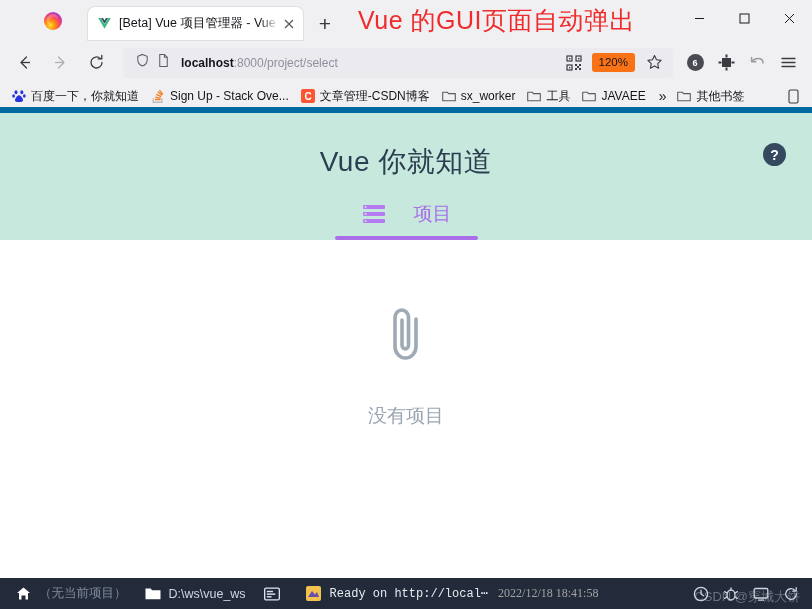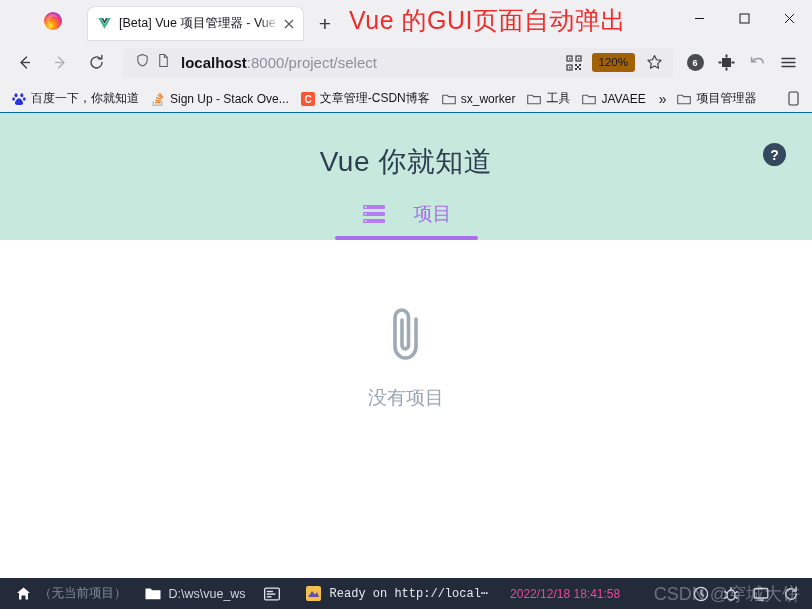--- a/index.html
+++ b/index.html
@@ -33,21 +33,21 @@
     -webkit-mask-image: linear-gradient(to right, #000 88%, transparent 100%);
             mask-image: linear-gradient(to right, #000 88%, transparent 100%);
   }
   .tab-close { width:16px; height:16px; flex:none; margin-left:2px; opacity:.85; }
   .newtab {
     width:26px; height:26px; margin-left:9px; margin-bottom:4px;
     display:flex; align-items:center; justify-content:center;
     font-size:21px; color:#3b3a40; line-height:1;
   }
   .annotation {
-    position:absolute; left:349px; top:4px;
+    position:absolute; left:358px; top:4px;
     font-size: 25px; color:#ef2b2b; letter-spacing:.5px;
     font-family:"Liberation Sans", sans-serif; white-space:nowrap;
   }
   .wincontrols { position:absolute; right:0; top:0; height:36px; display:flex; }
   .wc { width:45px; height:36px; display:flex; align-items:center; justify-content:center; }
 
   
   .navbar {
     height: 45px; background:#f0f0f3;
     display:flex; align-items:center; padding:0 9px;
@@ -57,44 +57,44 @@
     display:flex; align-items:center; justify-content:center;
   }
   .navbtn.fwd svg { opacity:.36; }
   .urlbar {
     flex:1; height:30px; background:#ebebef; border-radius:4px;
     display:flex; align-items:center; padding:0 4px 0 12px;
     margin:0 6px 0 6px; position:relative;
   }
   .url-icons { display:flex; align-items:center; gap:6px; }
   .url-text {
-    flex:1; font-size:15px; color:#8f8f9d;
+    flex:1; font-size:12px; color:#8f8f9d;
     margin-left:10px; white-space:nowrap; overflow:hidden;
   }
   .url-text b { color:#15141a; font-weight:700; }
   .url-right { display:flex; align-items:center; gap:3px; }
   .zoombadge {
-    background:#a16207; border-radius:3px; font-size:11.5px;
+    background:#f97316; border-radius:3px; font-size:11.5px;
     color:#15141a; padding:3px 7px; line-height:1.1;
   }
   .toolbtn {
     width:30px; height:30px; margin-left:1px;
     display:flex; align-items:center; justify-content:center; position:relative;
   }
   .ext-badge {
     width:17px; height:17px; border-radius:50%; background:#4a4a52;
     color:#fff; font-size:9px; display:flex; align-items:center;
     justify-content:center; font-weight:700;
   }
 
   
   .bookmarks {
     height: 28px; background:#f0f0f3;
     display:flex; align-items:center; padding:0 7px;
-    border-bottom:1px solid #0369a1;
+    border-bottom:6px solid #0369a1;
   }
   .bm { display:flex; align-items:center; height:22px; padding:0 5px; margin-right:2px; white-space:nowrap; }
   .bm-ico { width:14px; height:14px; margin-right:5px; flex:none; display:flex; align-items:center; justify-content:center; }
   .bm-label { font-size:12px; color:#15141a; }
   .bm-chev { padding:0 6px; font-size:14px; color:#15141a; }
   .bm-right { margin-left:auto; display:flex; align-items:center; }
 
   
   .page { position:absolute; top:113px; left:0; right:0; bottom:31px; background:#fff; overflow:hidden; }
   .hero { background:#c6e8dd; height:127px; position:relative; }
@@ -121,39 +121,39 @@
   .ptab.active .lbl { color:#a86fe8; }
   .ptab.active::after {
     content:""; position:absolute; left:0; right:0; bottom:0;
     height:4px; background:#a86fe8; border-radius:2px;
   }
   .empty {
     display:flex; flex-direction:column; align-items:center;
     justify-content:flex-start; padding-top:63px;
   }
   .empty-ico { width:62px; height:62px; opacity:.95; }
-  .empty-text { margin-top:20px; font-size:19px; color:#9aa6b2; }
+  .empty-text { margin-top:38px; font-size:19px; color:#9aa6b2; }
 
   
   .statusbar {
     position:absolute; left:0; right:0; bottom:0; height:31px;
     background:#232b3a; display:flex; align-items:center;
     padding:0 6px; color:#cfd6e0;
   }
   .sb-item { display:flex; align-items:center; height:44px; padding:0 9px; white-space:nowrap; }
   .sb-ico { width:16px; height:16px; margin-right:8px; flex:none; display:flex; align-items:center; justify-content:center; }
   .sb-label { font-size:12.5px; }
   .sb-dim { color:#7f8b9c; }
   .sb-mono { font-family:"Liberation Mono", monospace; font-size:12px; color:#e6eaf0;text-align:center; }
-  .sb-time { font-family:Liberation Sans, sans-serif; font-size:12px; color:#ec4899; margin-left:22px; }
+  .sb-time { font-family:Liberation Serif, serif; font-size:12px; color:#a3a3a3; margin-left:10px; }
   .sb-right { margin-left:auto; display:flex; align-items:center; }
   .sb-rbtn { width:30px; height:31px; display:flex; align-items:center; justify-content:center; }
   .watermark {
     position:absolute; right:12px; bottom:3px;
-    font-size:18px; color:rgba(200,208,218,.42);
+    font-size:13px; color:rgba(200,208,218,.42);
     white-space:nowrap; pointer-events:none;
   }
 </style>
 </head>
 <body>
 
 <div class="app">
 
   <div class="titlebar">
 
@@ -361,21 +361,21 @@
     </div>
 
     <div class="bm-chev">»</div>
 
     <div class="bm">
       <span class="bm-ico">
         <svg width="14" height="12" viewBox="0 0 14 12">
             <path d="M.7 2.2h4.6l1.2 1.4h6.8v7.2H.7z" fill="none" stroke="#5b5b66" stroke-width="1.1" stroke-linejoin="round"></path>
           </svg>
       </span>
-      <span class="bm-label">项目管理器</span>
+      <span class="bm-label">其他书签</span>
     </div>
 
     <div class="bm-right">
       <span class="bm-ico">
         <svg width="11" height="15" viewBox="0 0 11 15">
             <rect x="1" y="1" width="9" height="13" rx="1.5" fill="none" stroke="#3b3a40" stroke-width="1.1"></rect>
           </svg>
       </span>
     </div>
   </div>

